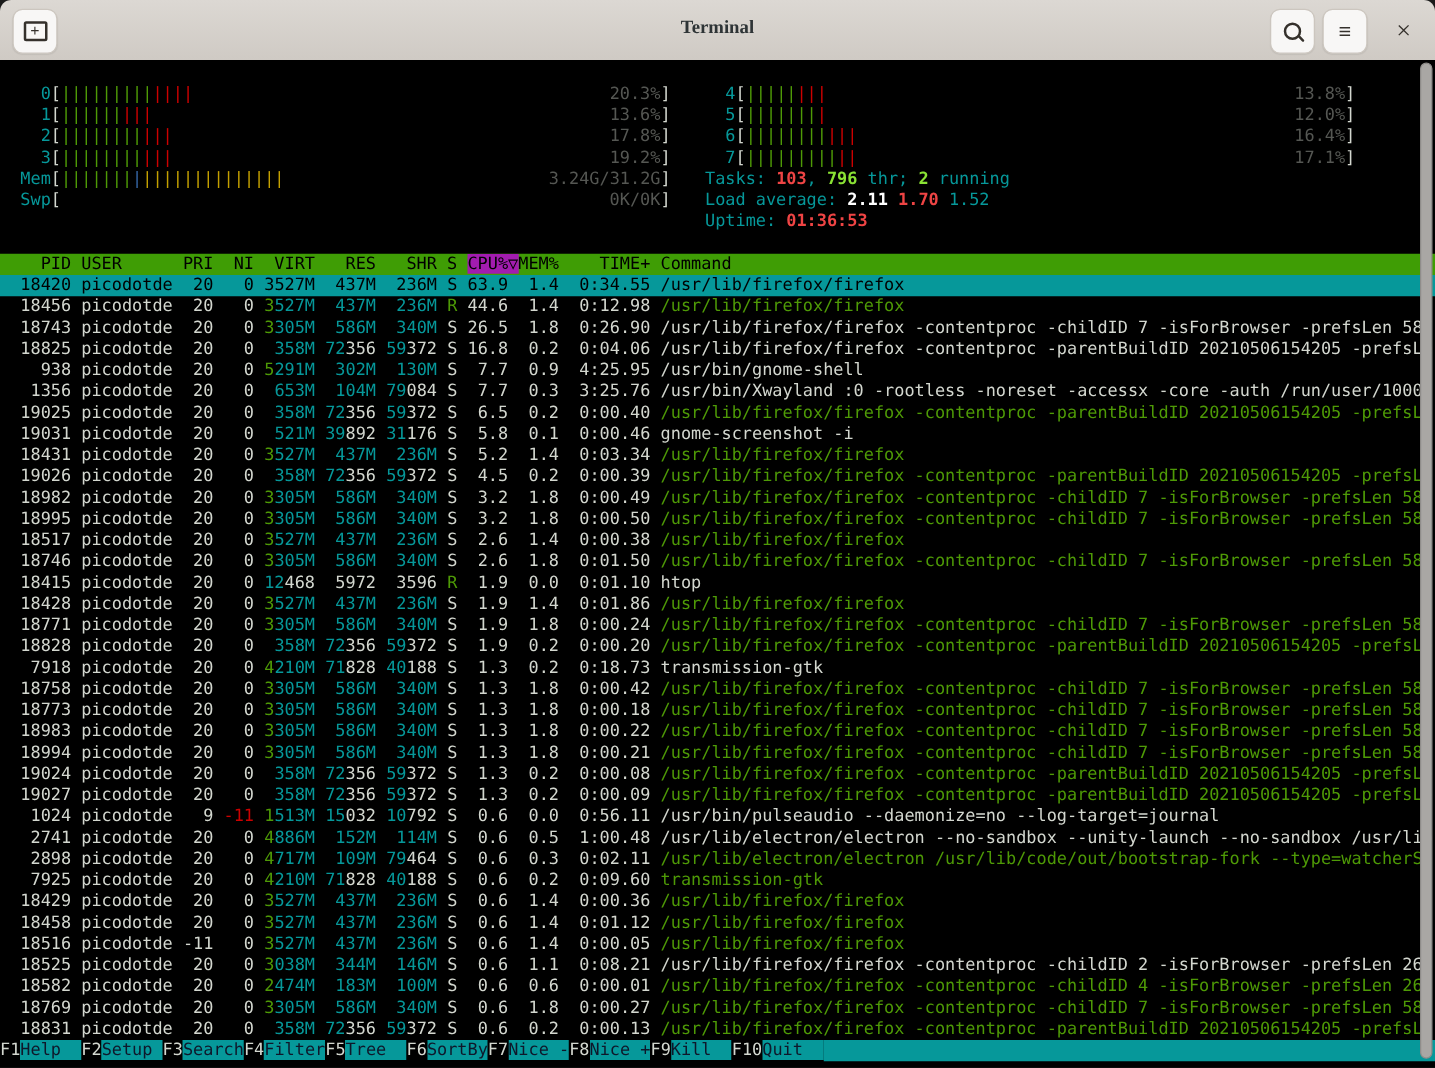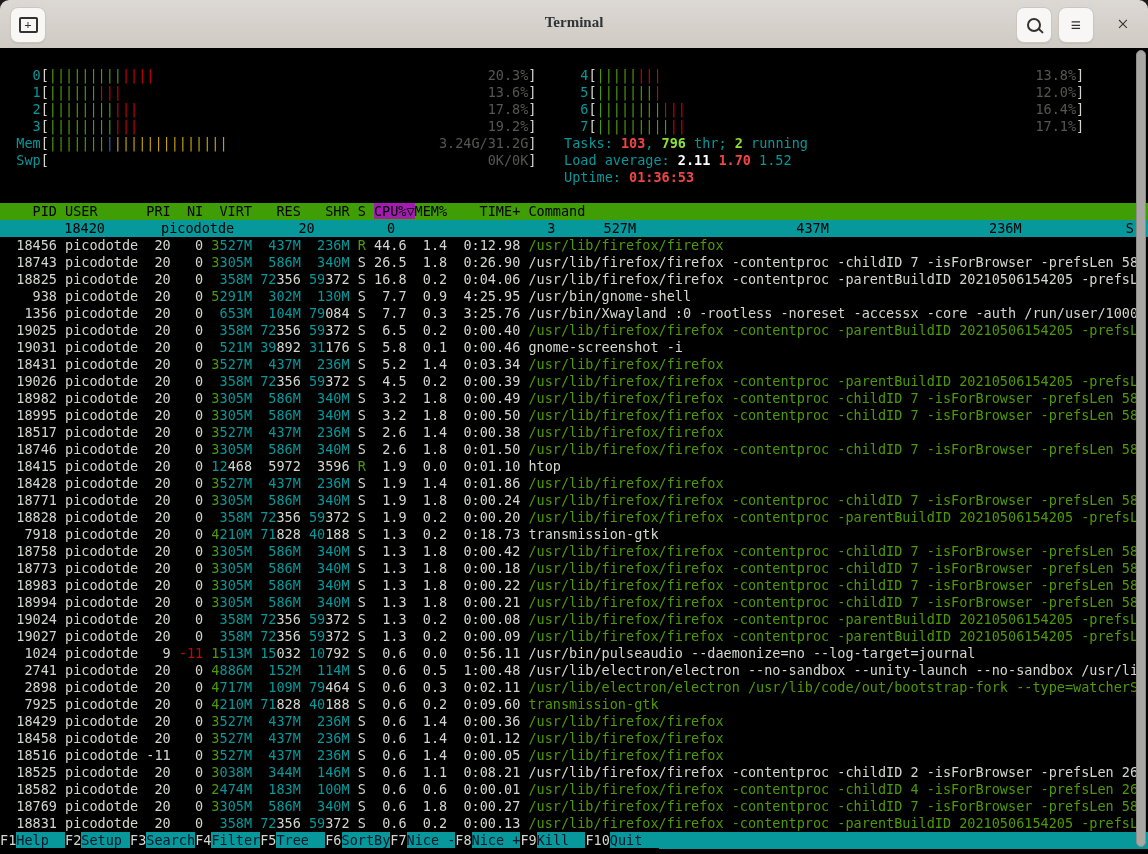--- a/index.html
+++ b/index.html
@@ -32,21 +32,21 @@
     font-size:13.5px;line-height:17px;color:#d3d7cf;}
   .line{white-space:pre;height:17px;overflow:hidden;}
   #meters{position:absolute;left:0;top:19px;width:1148px;}
   #meters-left{position:absolute;left:0;top:0;}
   #meters-right{position:absolute;left:564px;top:0;}
   #table-area{position:absolute;left:0;top:155px;width:1148px;}
   #tbl-header{background:#3f9d05;color:#000;}
   #tbl-header .sortcol{background:#a21caf;color:#000;}
   .row{white-space:pre;height:17px;overflow:hidden;width:1148px;}
   .row.sel{background:#06989a;}
-  .row.sel span{color:#000 !important;margin-left:48px;}
+  .row.sel span{color:#000 !important;}
   
   .c{color:#06989a;}
   .C{color:#ef4444;font-weight:bold;}
   .g{color:#4e9a06;}
   .G{color:#8ae234;font-weight:bold;}
   .w{color:#ffffff;font-weight:bold;}
   .r{color:#cc0000;}
   .gy{color:#555753;}
   .bg{color:#4e9a06;}
   .br{color:#cc0000;}

